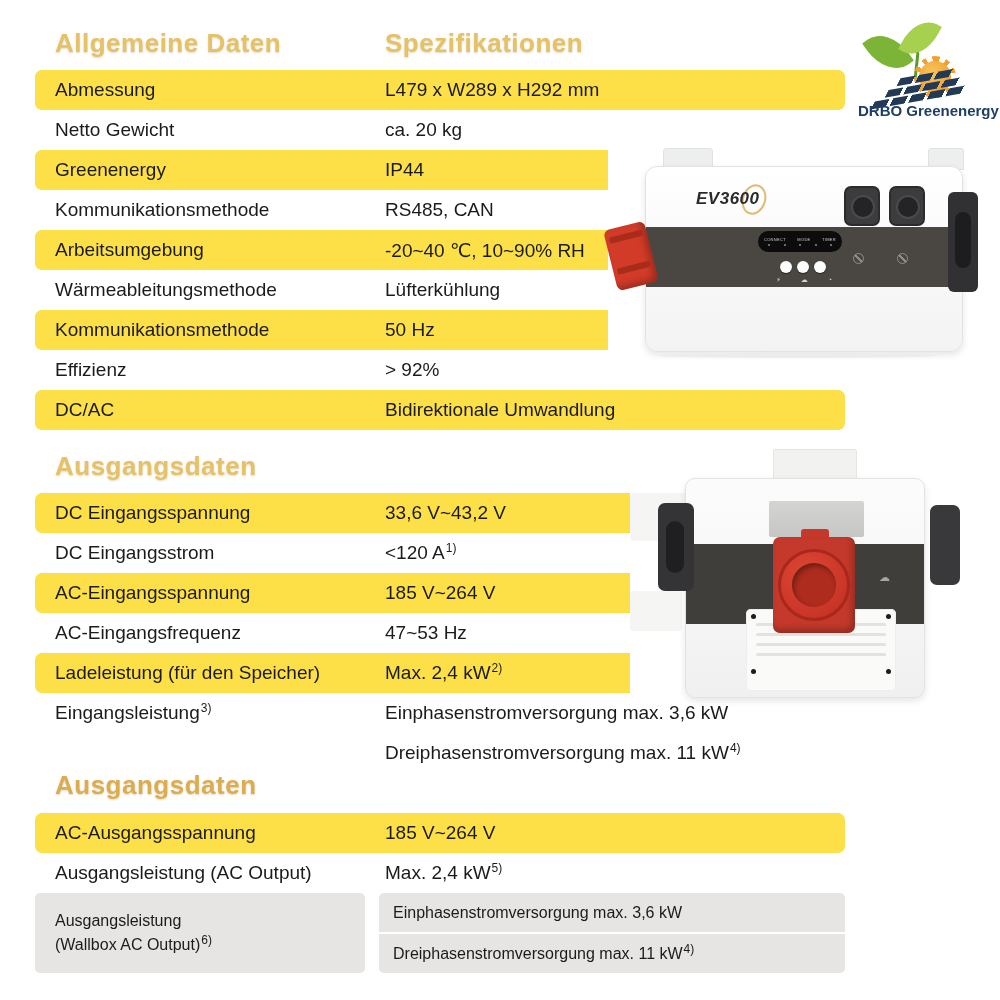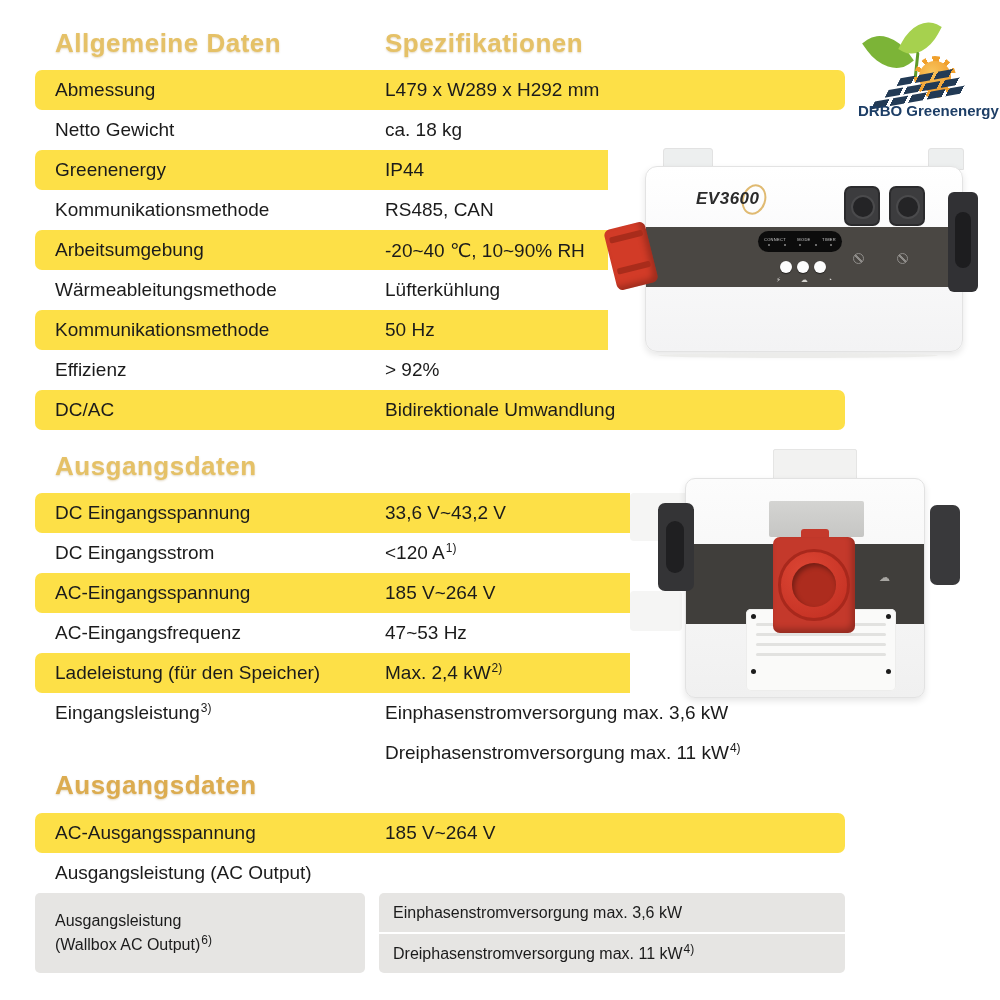--- a/index.html
+++ b/index.html
@@ -131,21 +131,21 @@
 <div class="heading" id="h-eingang">Ausgangsdaten</div>
 <div class="heading" id="h-ausgang">Ausgangsdaten</div>
 
 <div class="spec-table" id="table1">
   <div class="trow gray">
     <span class="tlabel">Abmessung</span>
     <span class="tvalue">L479 x W289 x H292 mm</span>
   </div>
   <div class="trow">
     <span class="tlabel">Netto Gewicht</span>
-    <span class="tvalue">ca. 18 kg</span>
+    <span class="tvalue">ca. 20 kg</span>
   </div>
   <div class="trow gray">
     <span class="tlabel">Greenenergy</span>
     <span class="tvalue">IP44</span>
   </div>
   <div class="trow">
     <span class="tlabel">Kommunikationsmethode</span>
     <span class="tvalue">RS485, CAN</span>
   </div>
   <div class="trow gray">
@@ -201,20 +201,21 @@
   </div>
 </div>
 
 <div class="spec-table" id="table3">
   <div class="trow gray">
     <span class="tlabel">AC-Ausgangsspannung</span>
     <span class="tvalue">185 V~264 V</span>
   </div>
   <div class="trow">
     <span class="tlabel">Ausgangsleistung (AC Output)</span>
+    <span class="tvalue"><span>Max. 2,4 kW</span><sup class="sup">5)</sup></span>
   </div>
   <div class="wb-block">
     <div class="wb-label">
       <div>Ausgangsleistung</div>
       <div><span>(Wallbox AC Output)</span><sup class="sup">6)</sup></div>
     </div>
     <div class="wb-gap"></div>
     <div class="wb-values">
       <div class="wb-vrow">Einphasenstromversorgung max. 3,6 kW</div>
       <div class="wb-vrow second"><span>Dreiphasenstromversorgung max. 11 kW</span><sup class="sup">4)</sup></div>

